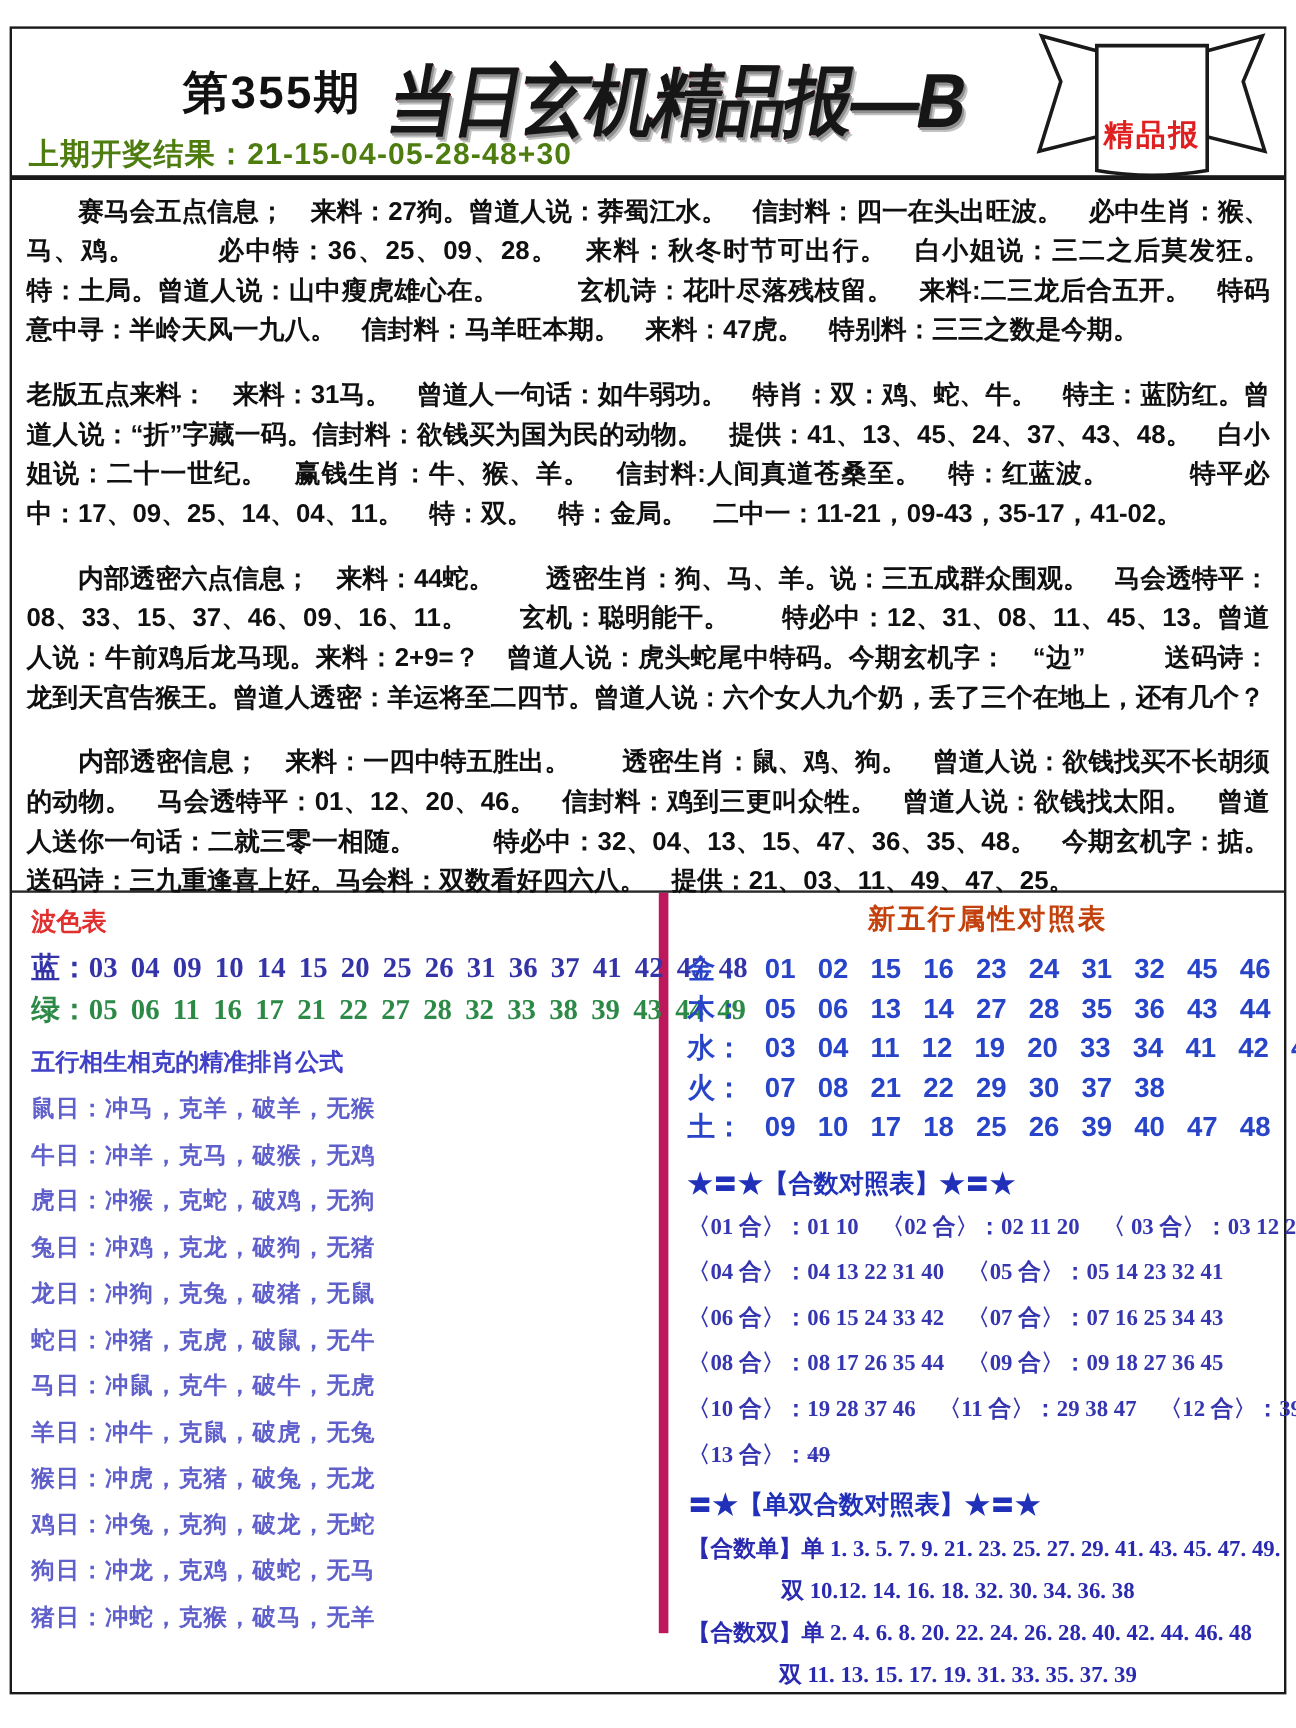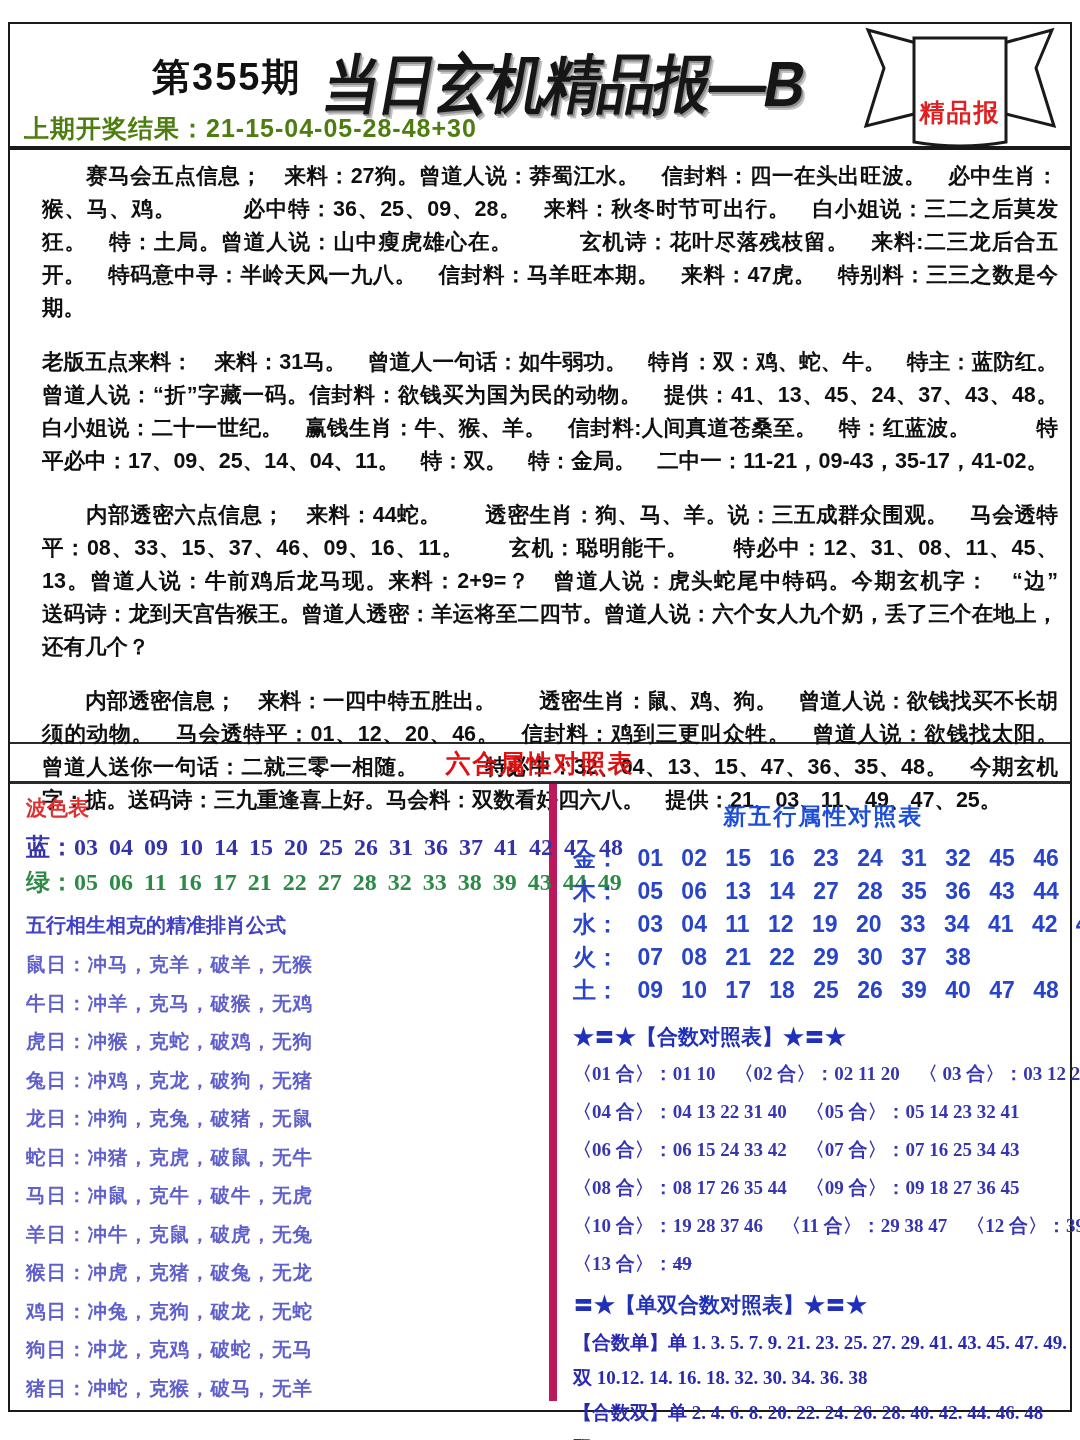--- a/index.html
+++ b/index.html
@@ -11,49 +11,49 @@
   
   .header { position: relative; height: 126px; border-bottom: 4px solid #1a1a1a; }
   .issue { position: absolute; left: 142px; top: 28px; font-size: 38px; font-weight: bold; color: #111; letter-spacing: 2px; }
   .paper-title { position: absolute; left: 322px; top: 18px; width: 560px; font-size: 57px; font-weight: 900; color: #161616; transform: skewX(-10deg) scaleY(1.12); transform-origin: left top; letter-spacing: -2px; white-space: nowrap; text-shadow: 2px 2px 0 #8f8f8f, 4px 4px 0 #c2c2c2, 1px 1px 0 #6b1414; }
   .result-line { position: absolute; left: 14px; top: 88px; font-size: 25px; font-weight: bold; color: #4d7c0f; letter-spacing: 1px; }
   .ribbon { position: absolute; right: 12px; top: 2px; width: 196px; height: 122px; }
   .ribbon-text { position: absolute; right: 52px; top: 72px; width: 116px; text-align: center; font-size: 25px; font-weight: bold; color: #e02020; letter-spacing: 2px; }
 
   
   .bodytext { padding: 10px 12px 0 12px; height: 594px; border-bottom: 2px solid #2a2a2a; }
-  .para { font-size: 21.5px; font-weight: bold; color: #101010; line-height: 33px; text-align: justify; margin-bottom: 21px; margin-left: 20px; }
+  .para { font-size: 21.5px; font-weight: bold; color: #101010; line-height: 33px; text-align: justify; margin-bottom: 21px; }
 
   
   .section-title { height: 40px; border-bottom: 3px solid #2a2a2a; text-align: center; line-height: 38px; font-size: 25px; font-weight: bold; color: #e01010; letter-spacing: 2px; }
 
   
   .columns { display: flex; height: 617px; }
   .col-left { width: 547px; border-right: 8px solid #be185d; padding: 8px 22px 0 16px; }
   .col-right { flex: 1; padding: 6px 10px 0 16px; }
 
   .bose-title { font-size: 21px; font-weight: bold; color: #e03030; margin: 2px 0 8px 0; }
   .bose-row { font-size: 24px; font-weight: bold; line-height: 35px; word-spacing: 5px; white-space: nowrap; font-family: "Liberation Serif", serif; }
   .bose-red { color: #c43030; }
   .bose-blue { color: #3434a8; }
   .bose-green { color: #2c8a46; }
 
   .formula-title { font-size: 20px; font-weight: bold; color: #4040c8; margin: 12px 0 6px 0; }
   .zodiac-line { font-size: 19.5px; font-weight: bold; color: #6060cc; line-height: 38.5px; letter-spacing: 1px; }
 
-  .wuxing-title { text-align: center; font-size: 23px; font-weight: bold; color: #1d4ed8; margin: 11px 40px 10px 0; letter-spacing: 2px; }
+  .wuxing-title { text-align: center; font-size: 23px; font-weight: bold; color: #c2410c; margin: 0 40px 10px 0; letter-spacing: 2px; }
   .wuxing-row { font-size: 23px; font-weight: bold; color: #2844c8; line-height: 33px; word-spacing: 12px; white-space: nowrap; }
 
   .hesu-title { font-size: 21px; font-weight: bold; color: #2030b8; margin: 16px 0 4px 0; }
   .hesu-line { font-size: 19px; font-weight: bold; color: #3636b0; line-height: 38px; white-space: nowrap; font-family: "Liberation Serif", serif; }
   .struck { text-decoration: line-through; }
 
   .ds-title { font-size: 21px; font-weight: bold; color: #2030b8; margin: 8px 0 6px 0; }
   .ds-line1 { font-size: 19px; font-weight: bold; color: #2a2ab0; line-height: 35px; white-space: nowrap; font-family: "Liberation Serif", serif; }
-  .ds-line2 { font-size: 19px; font-weight: bold; color: #2a2ab0; line-height: 35px; margin-right: 90px; font-family: "Liberation Serif", serif; }
+  .ds-line2 { font-size: 19px; font-weight: bold; color: #2a2ab0; line-height: 35px; text-align: center; margin-right: 90px; font-family: "Liberation Serif", serif; }
 </style>
 </head>
 <body>
 
 <div class="page">
   <div class="frame">
 
     <div class="header">
       <div class="issue">第355期</div>
       <div class="paper-title">当日玄机精品报—B</div>
@@ -68,21 +68,20 @@
       <div class="ribbon-text">精品报</div>
     </div>
 
     <div class="bodytext">
       <p class="para">　　赛马会五点信息；　来料：27狗。曾道人说：莽蜀江水。　信封料：四一在头出旺波。　必中生肖：猴、马、鸡。　　　必中特：36、25、09、28。　来料：秋冬时节可出行。　白小姐说：三二之后莫发狂。　特：土局。曾道人说：山中瘦虎雄心在。　　　玄机诗：花叶尽落残枝留。　来料:二三龙后合五开。　特码意中寻：半岭天风一九八。　信封料：马羊旺本期。　来料：47虎。　特别料：三三之数是今期。</p>
       <p class="para">老版五点来料：　来料：31马。　曾道人一句话：如牛弱功。　特肖：双：鸡、蛇、牛。　特主：蓝防红。曾道人说：“折”字藏一码。信封料：欲钱买为国为民的动物。　提供：41、13、45、24、37、43、48。　白小姐说：二十一世纪。　赢钱生肖：牛、猴、羊。　信封料:人间真道苍桑至。　特：红蓝波。　　　特平必中：17、09、25、14、04、11。　特：双。　特：金局。　二中一：11-21，09-43，35-17，41-02。</p>
       <p class="para">　　内部透密六点信息；　来料：44蛇。　　透密生肖：狗、马、羊。说：三五成群众围观。　马会透特平：08、33、15、37、46、09、16、11。　　玄机：聪明能干。　　特必中：12、31、08、11、45、13。曾道人说：牛前鸡后龙马现。来料：2+9=？　曾道人说：虎头蛇尾中特码。今期玄机字：　“边”　　　送码诗：龙到天宫告猴王。曾道人透密：羊运将至二四节。曾道人说：六个女人九个奶，丢了三个在地上，还有几个？</p>
       <p class="para">　　内部透密信息；　来料：一四中特五胜出。　　透密生肖：鼠、鸡、狗。　曾道人说：欲钱找买不长胡须的动物。　马会透特平：01、12、20、46。　信封料：鸡到三更叫众牲。　曾道人说：欲钱找太阳。　曾道人送你一句话：二就三零一相随。　　　特必中：32、04、13、15、47、36、35、48。　今期玄机字：掂。送码诗：三九重逢喜上好。马会料：双数看好四六八。　提供：21、03、11、49、47、25。</p>
     </div>
 
-    <div class="section-title">六合属性对照表</div>
 
     <div class="columns">
 
       <div class="col-left">
         <div class="bose-title">波色表</div>
         <div class="bose-row bose-blue"><span>蓝：</span><span>03 04 09 10 14 15 20 25 26 31 36 37 41 42 47 48</span></div>
         <div class="bose-row bose-green"><span>绿：</span><span>05 06 11 16 17 21 22 27 28 32 33 38 39 43 44 49</span></div>
 
         <div class="formula-title">五行相生相克的精准排肖公式</div>
         <div class="zodiac-line">鼠日：冲马，克羊，破羊，无猴</div>

